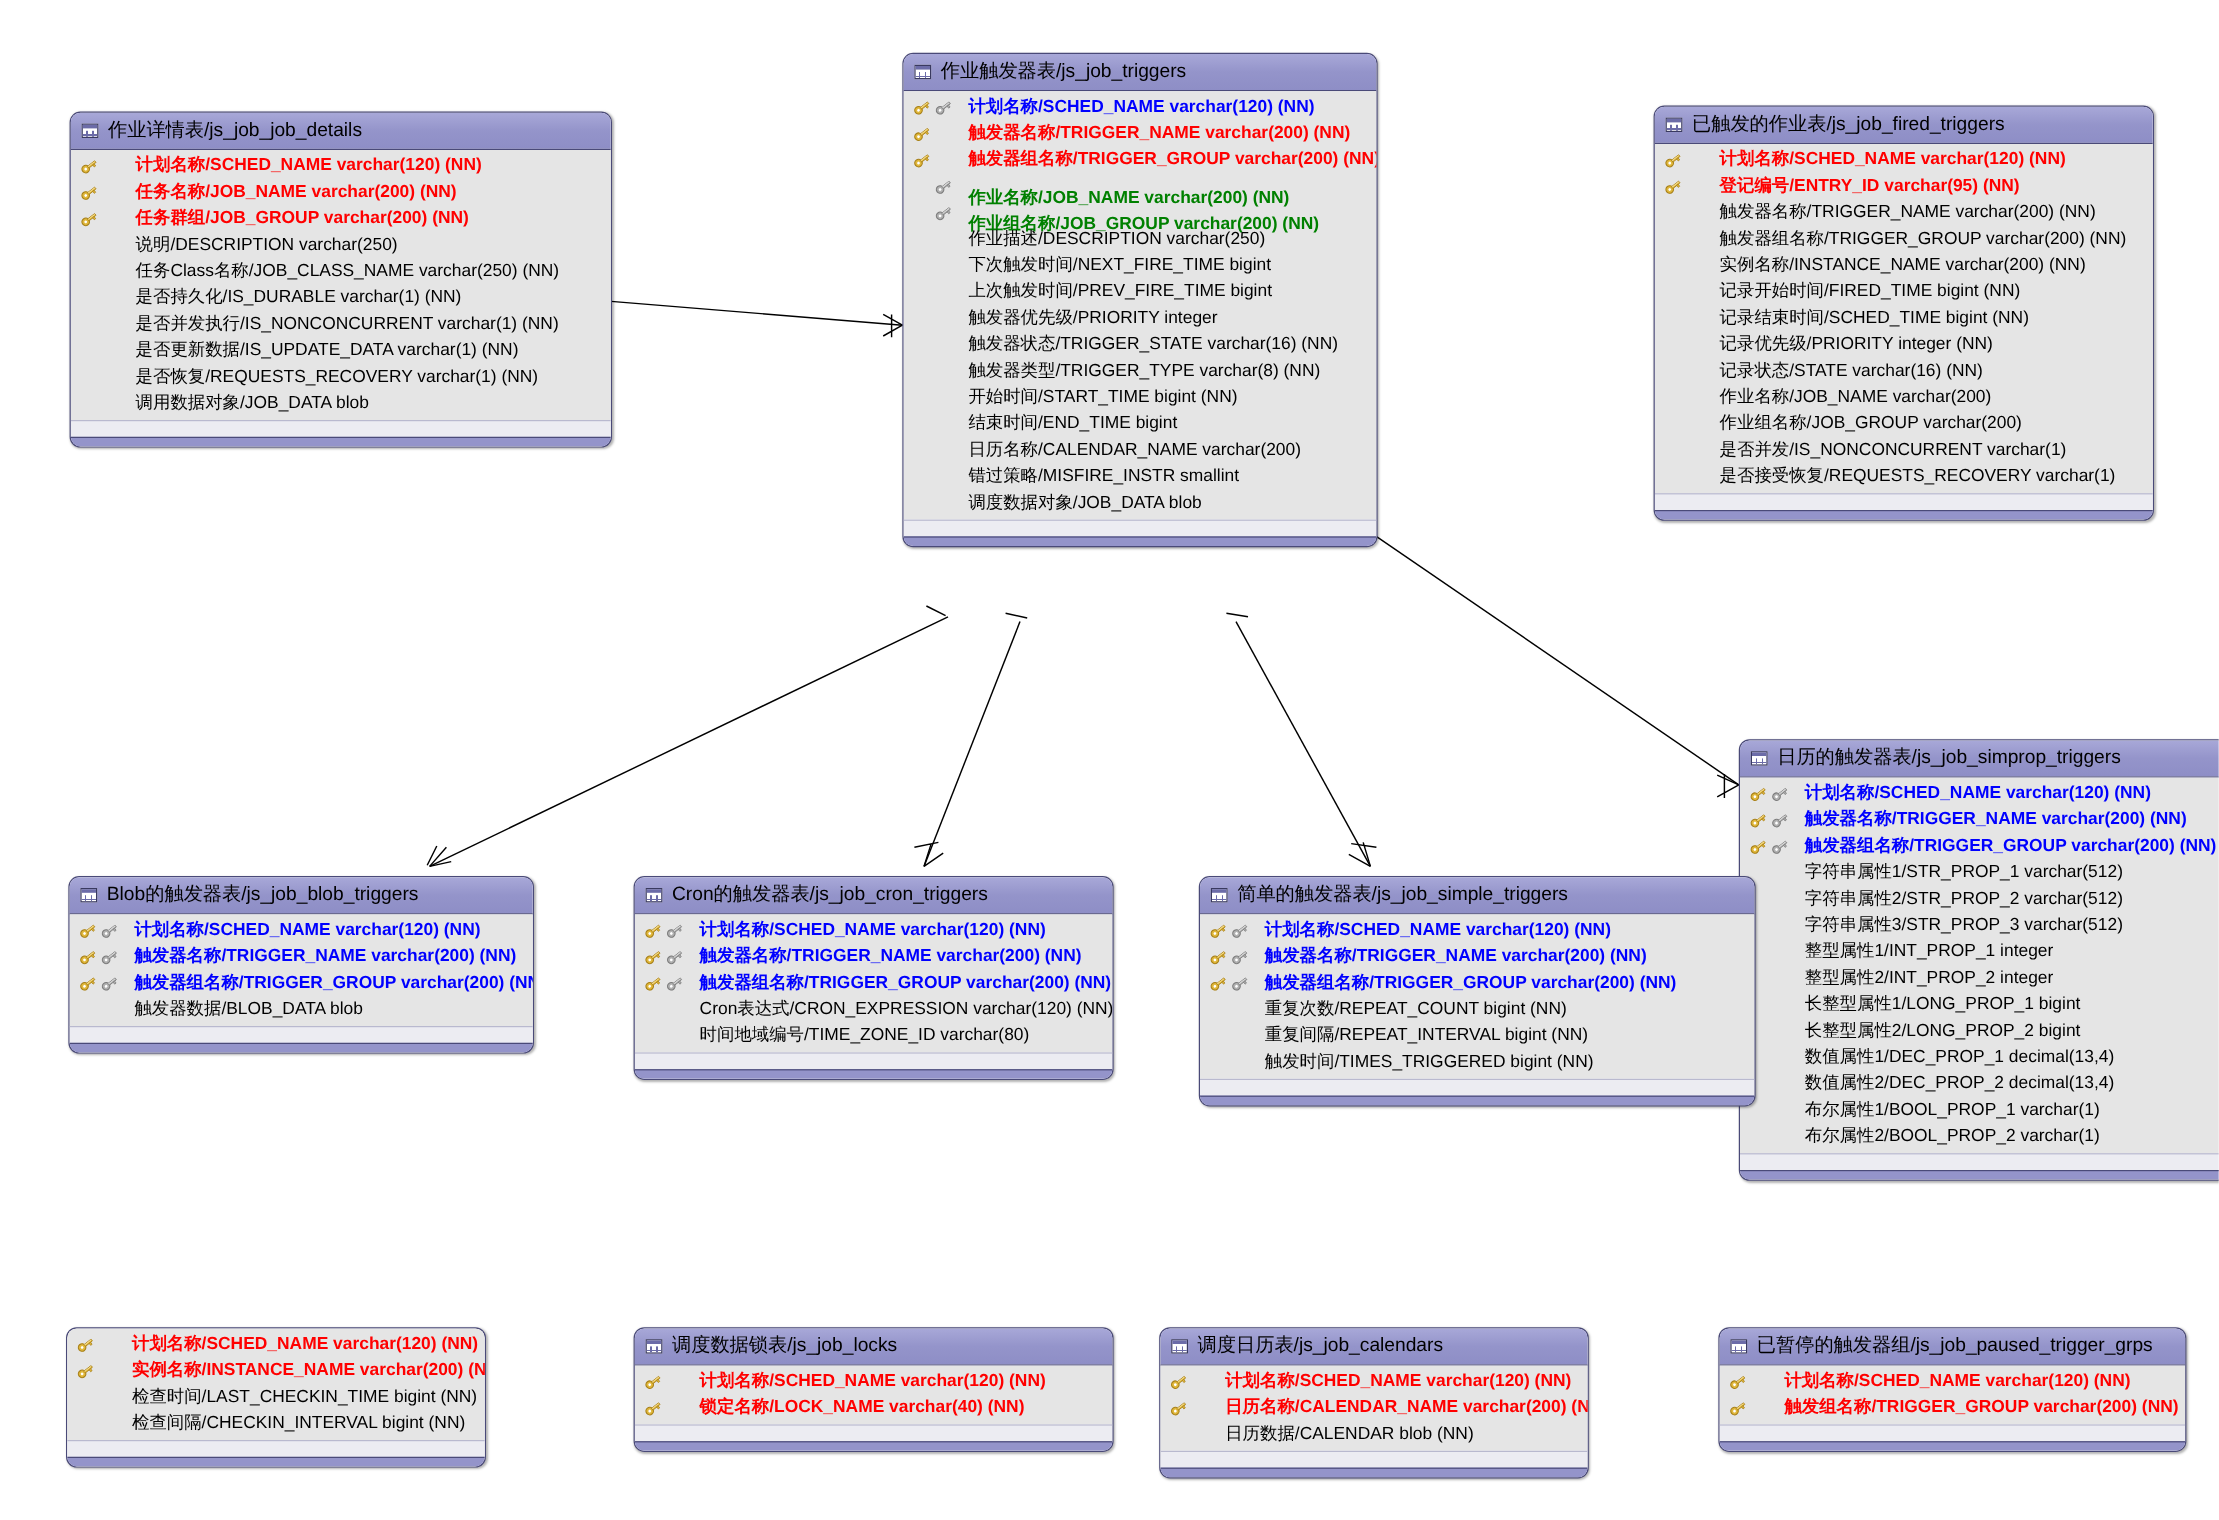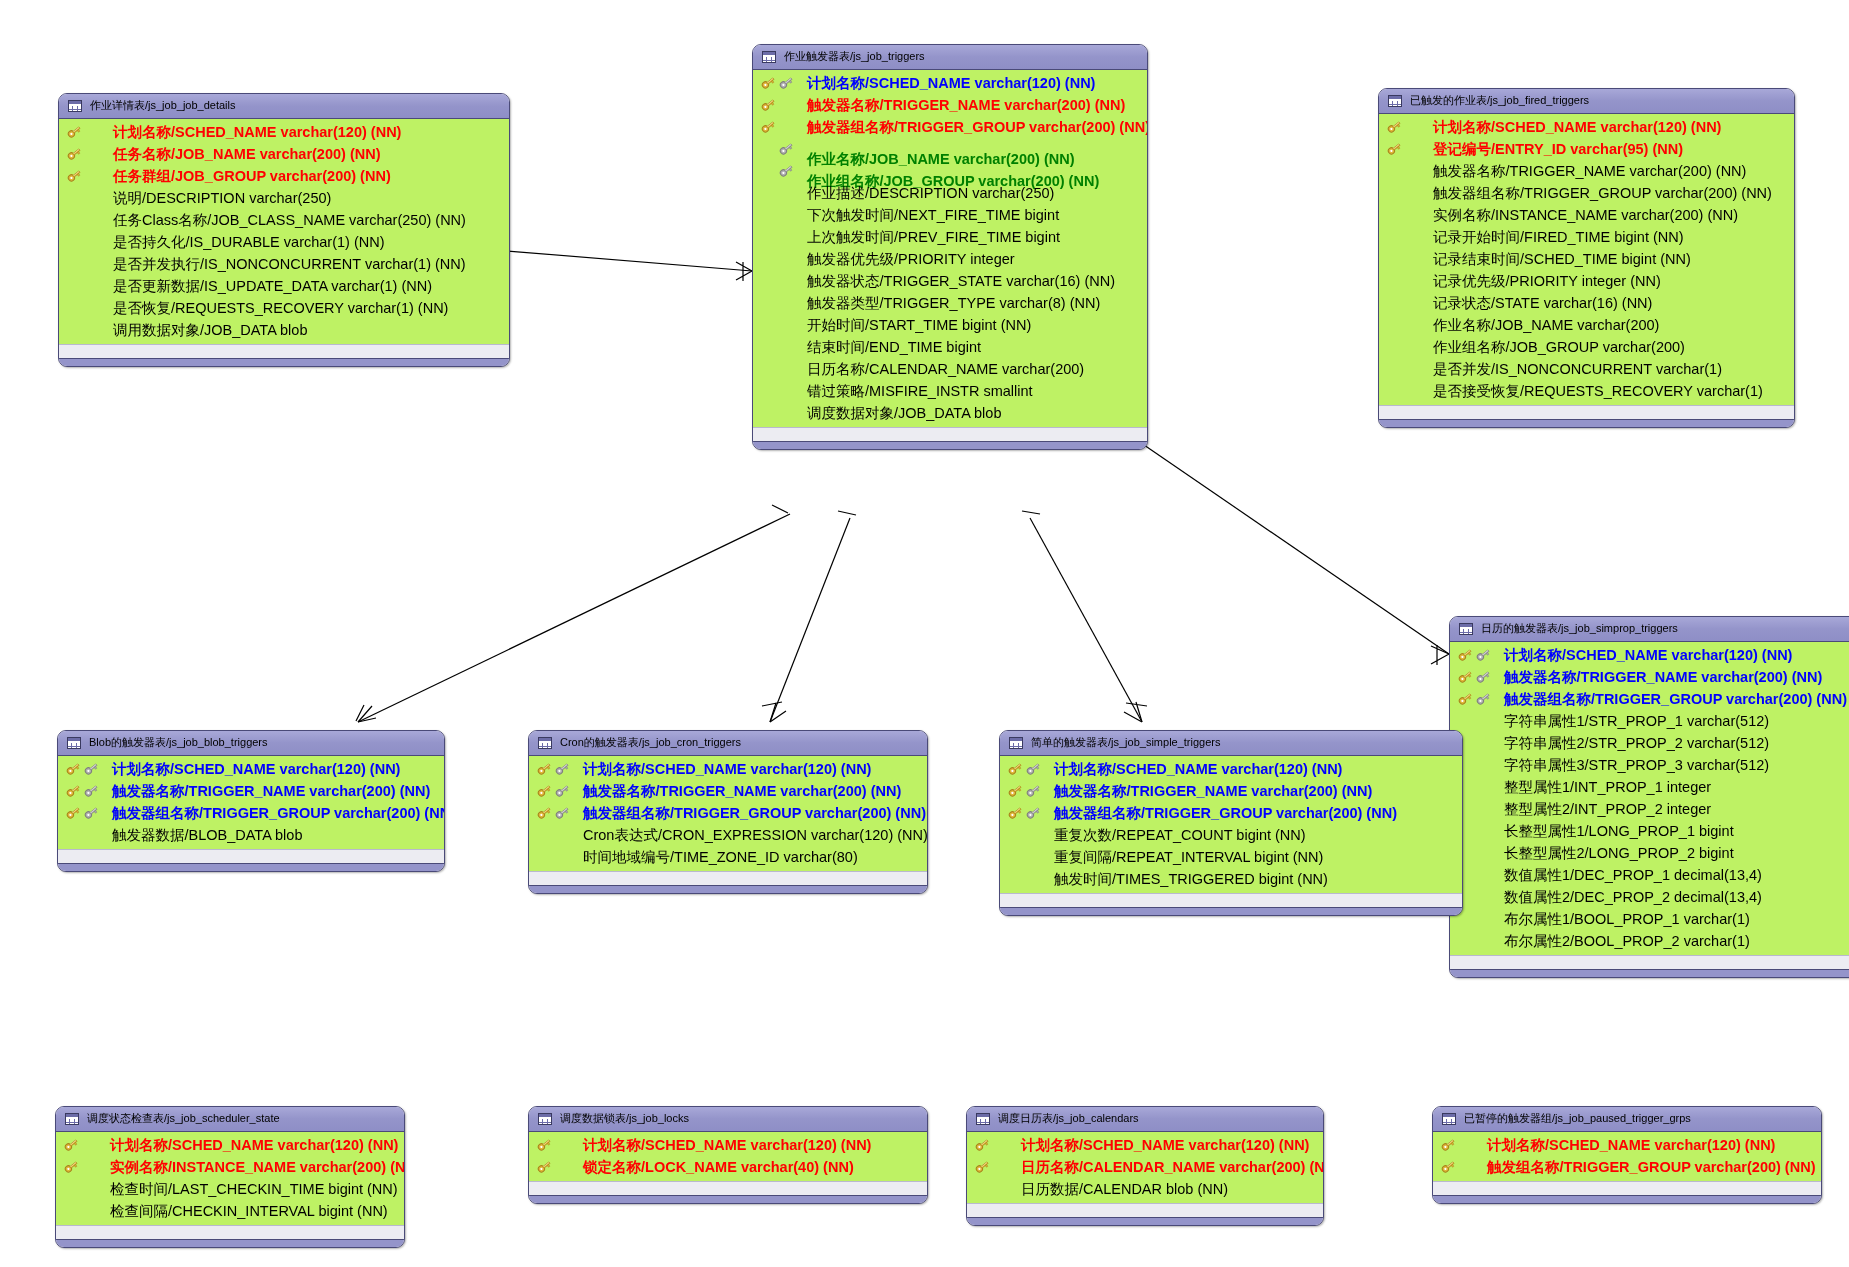--- a/index.html
+++ b/index.html
@@ -29,21 +29,21 @@
     overflow:hidden;
   }
   .ent-title{
     display:flex;
     align-items:center;
     gap:8px;
     background:#9a9ad0;
     background:linear-gradient(to bottom,#a8a8d8 0%,#9494ca 50%,#8e8ec6 100%);
     border-bottom:1px solid #4a4a78;
     padding:5px 2px 5px 9px;
-    font-size:11px;
+    font-size:16px;
     color:#000000;
     white-space:nowrap;
     line-height:1.25;
   }
   .tbl-icon{
     flex:0 0 auto;
     width:14px;height:12px;
     border:1px solid #3a3a60;
     background:#ffffff;
     position:relative;
@@ -54,21 +54,21 @@
     background:#6c6ca8;
   }
   .tbl-icon::after{
     content:"";position:absolute;left:0;right:0;top:5px;bottom:0;
     background:
       linear-gradient(to right,transparent 3px,#6c6ca8 3px,#6c6ca8 4px,transparent 4px),
       linear-gradient(to right,transparent 8px,#6c6ca8 8px,#6c6ca8 9px,transparent 9px),
       linear-gradient(to bottom,transparent 3px,#6c6ca8 3px,#6c6ca8 4px,transparent 4px);
   }
   .ent-body{
-    background:#bef264;
+    background:#e5e5e5;
     padding:2px 0 3px 0;
   }
   .attr{
     display:flex;
     align-items:center;
     height:22px;
     padding:0 8px 0 8px;
     font-size:14.5px;
     white-space:nowrap;
     line-height:22px;
@@ -873,24 +873,20 @@
         </div>
         <div class="attr">
           <span class="keys"></span>
           <span class="attr-label c-black">触发时间/TIMES_TRIGGERED bigint (NN)</span>
         </div>
       </div>
       <div class="ent-foot"></div>
       <div class="ent-bottombar"></div>
     </div>
     <div class="entity" style="left: 55px; top: 1106px; width: 350px;">
-      <div class="ent-title">
-        <span class="tbl-icon"></span>
-        <span>调度状态检查表/js_job_scheduler_state</span>
-      </div>
       <div class="ent-body">
         <div class="attr">
           <span class="keys">
             <span class="keyicon">
               <svg width="15" height="13" viewBox="0 0 15 13">
                 <g transform="rotate(-38 7.5 6.5)">
                   <circle cx="3.6" cy="6.5" r="3.1" fill="#e0b73a" stroke="#a8811a" stroke-width="1"></circle>
                   <circle cx="3.6" cy="6.5" r="1.15" fill="#ffffff"></circle>
                   <rect x="6.2" y="5.6" width="7.6" height="1.9" rx=".5" fill="#e0b73a" stroke="#a8811a" stroke-width=".7"></rect>
                   <rect x="10.3" y="7.3" width="1.5" height="2.2" fill="#e0b73a" stroke="#a8811a" stroke-width=".6"></rect>

